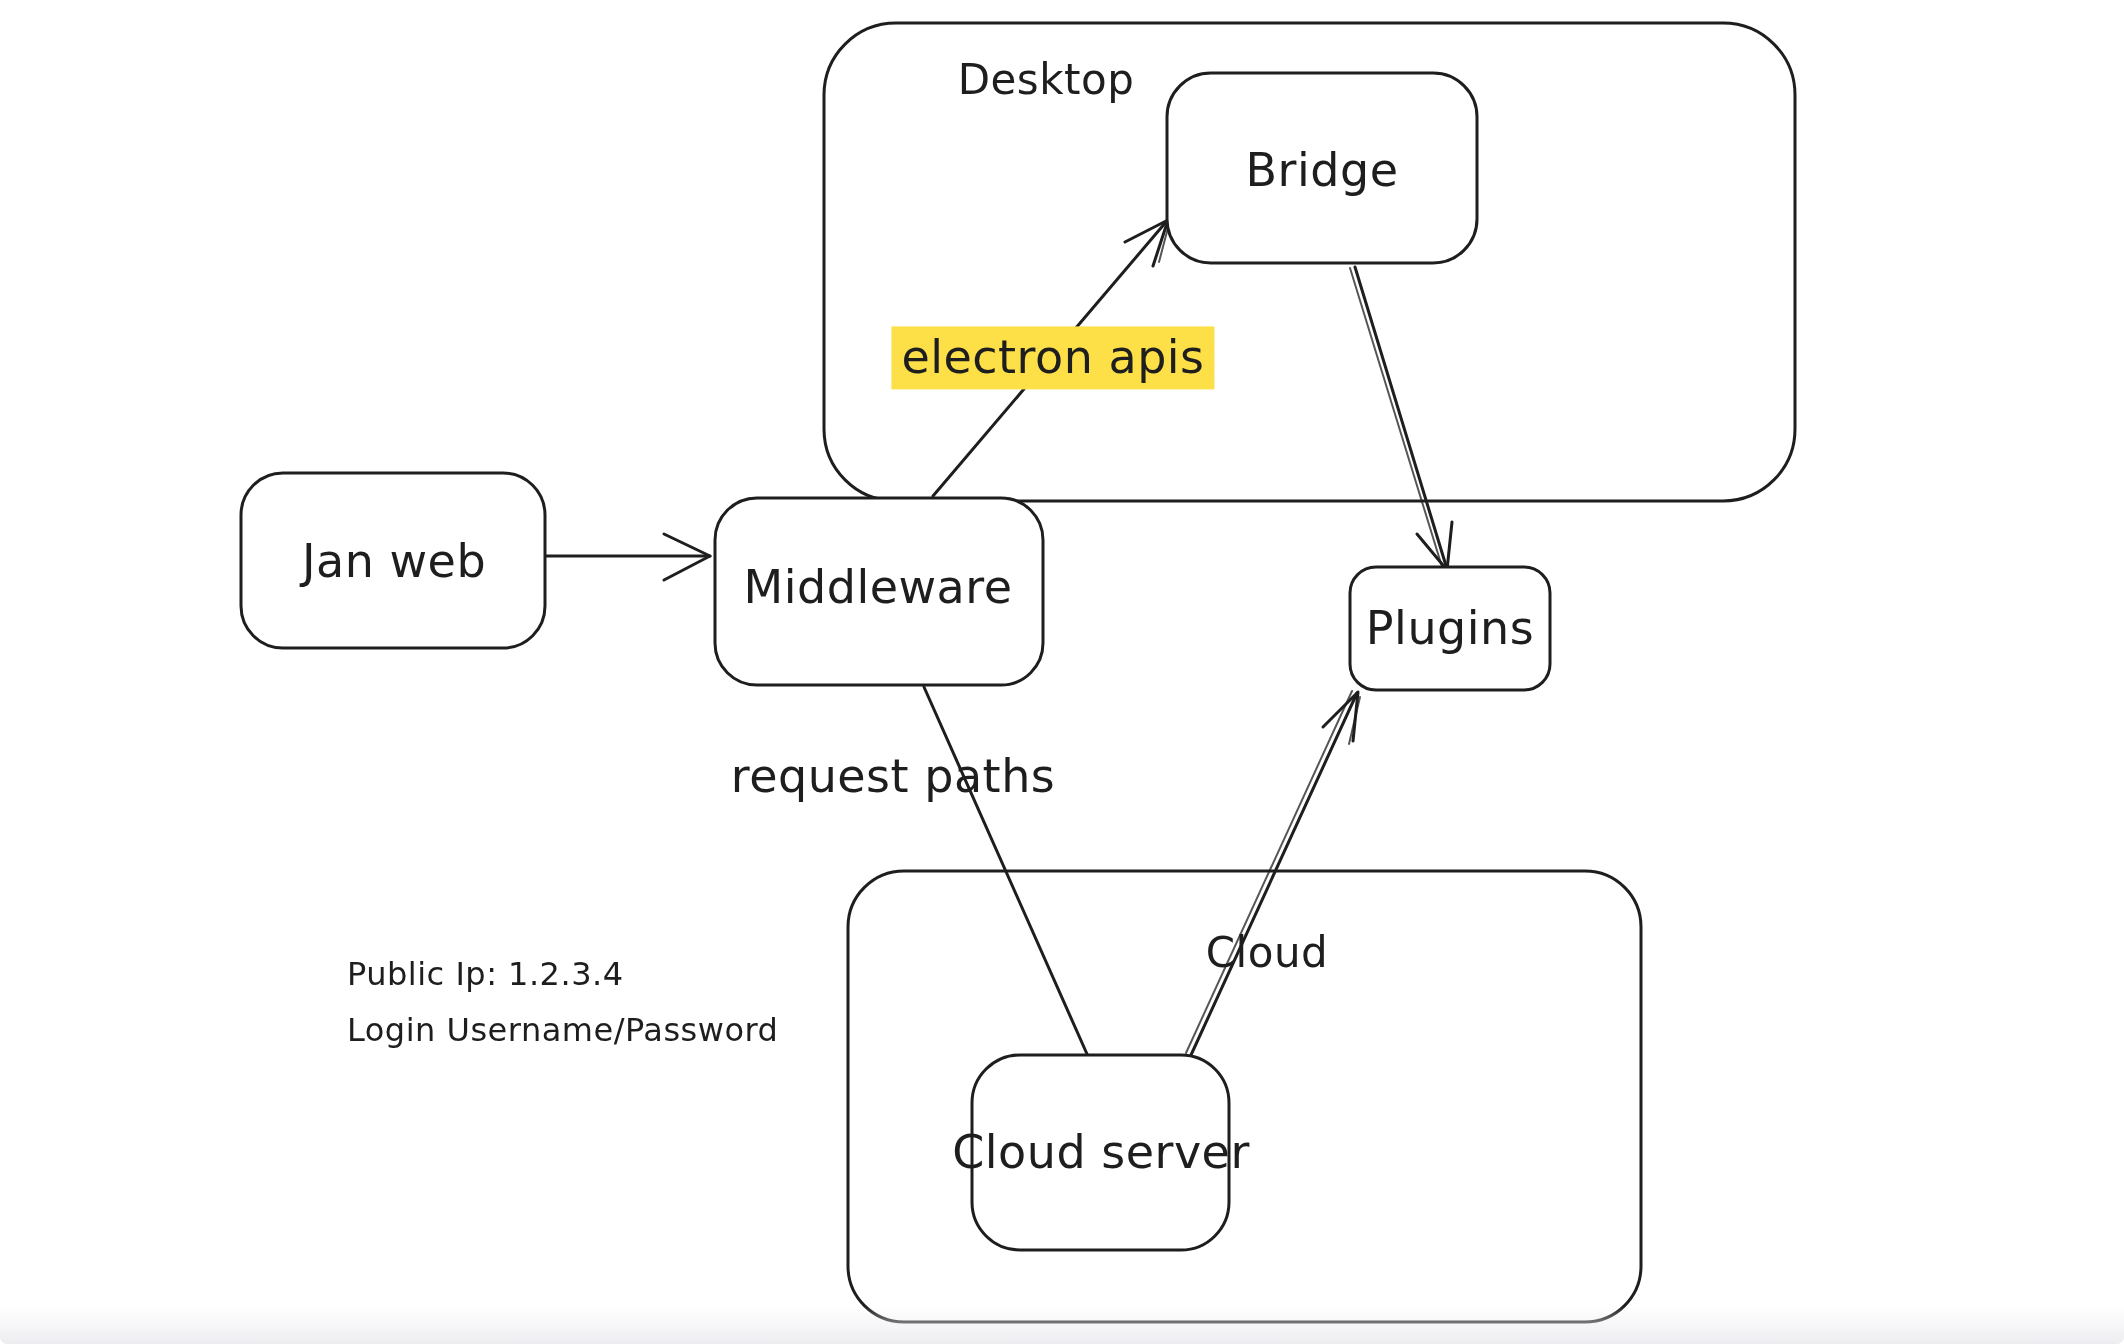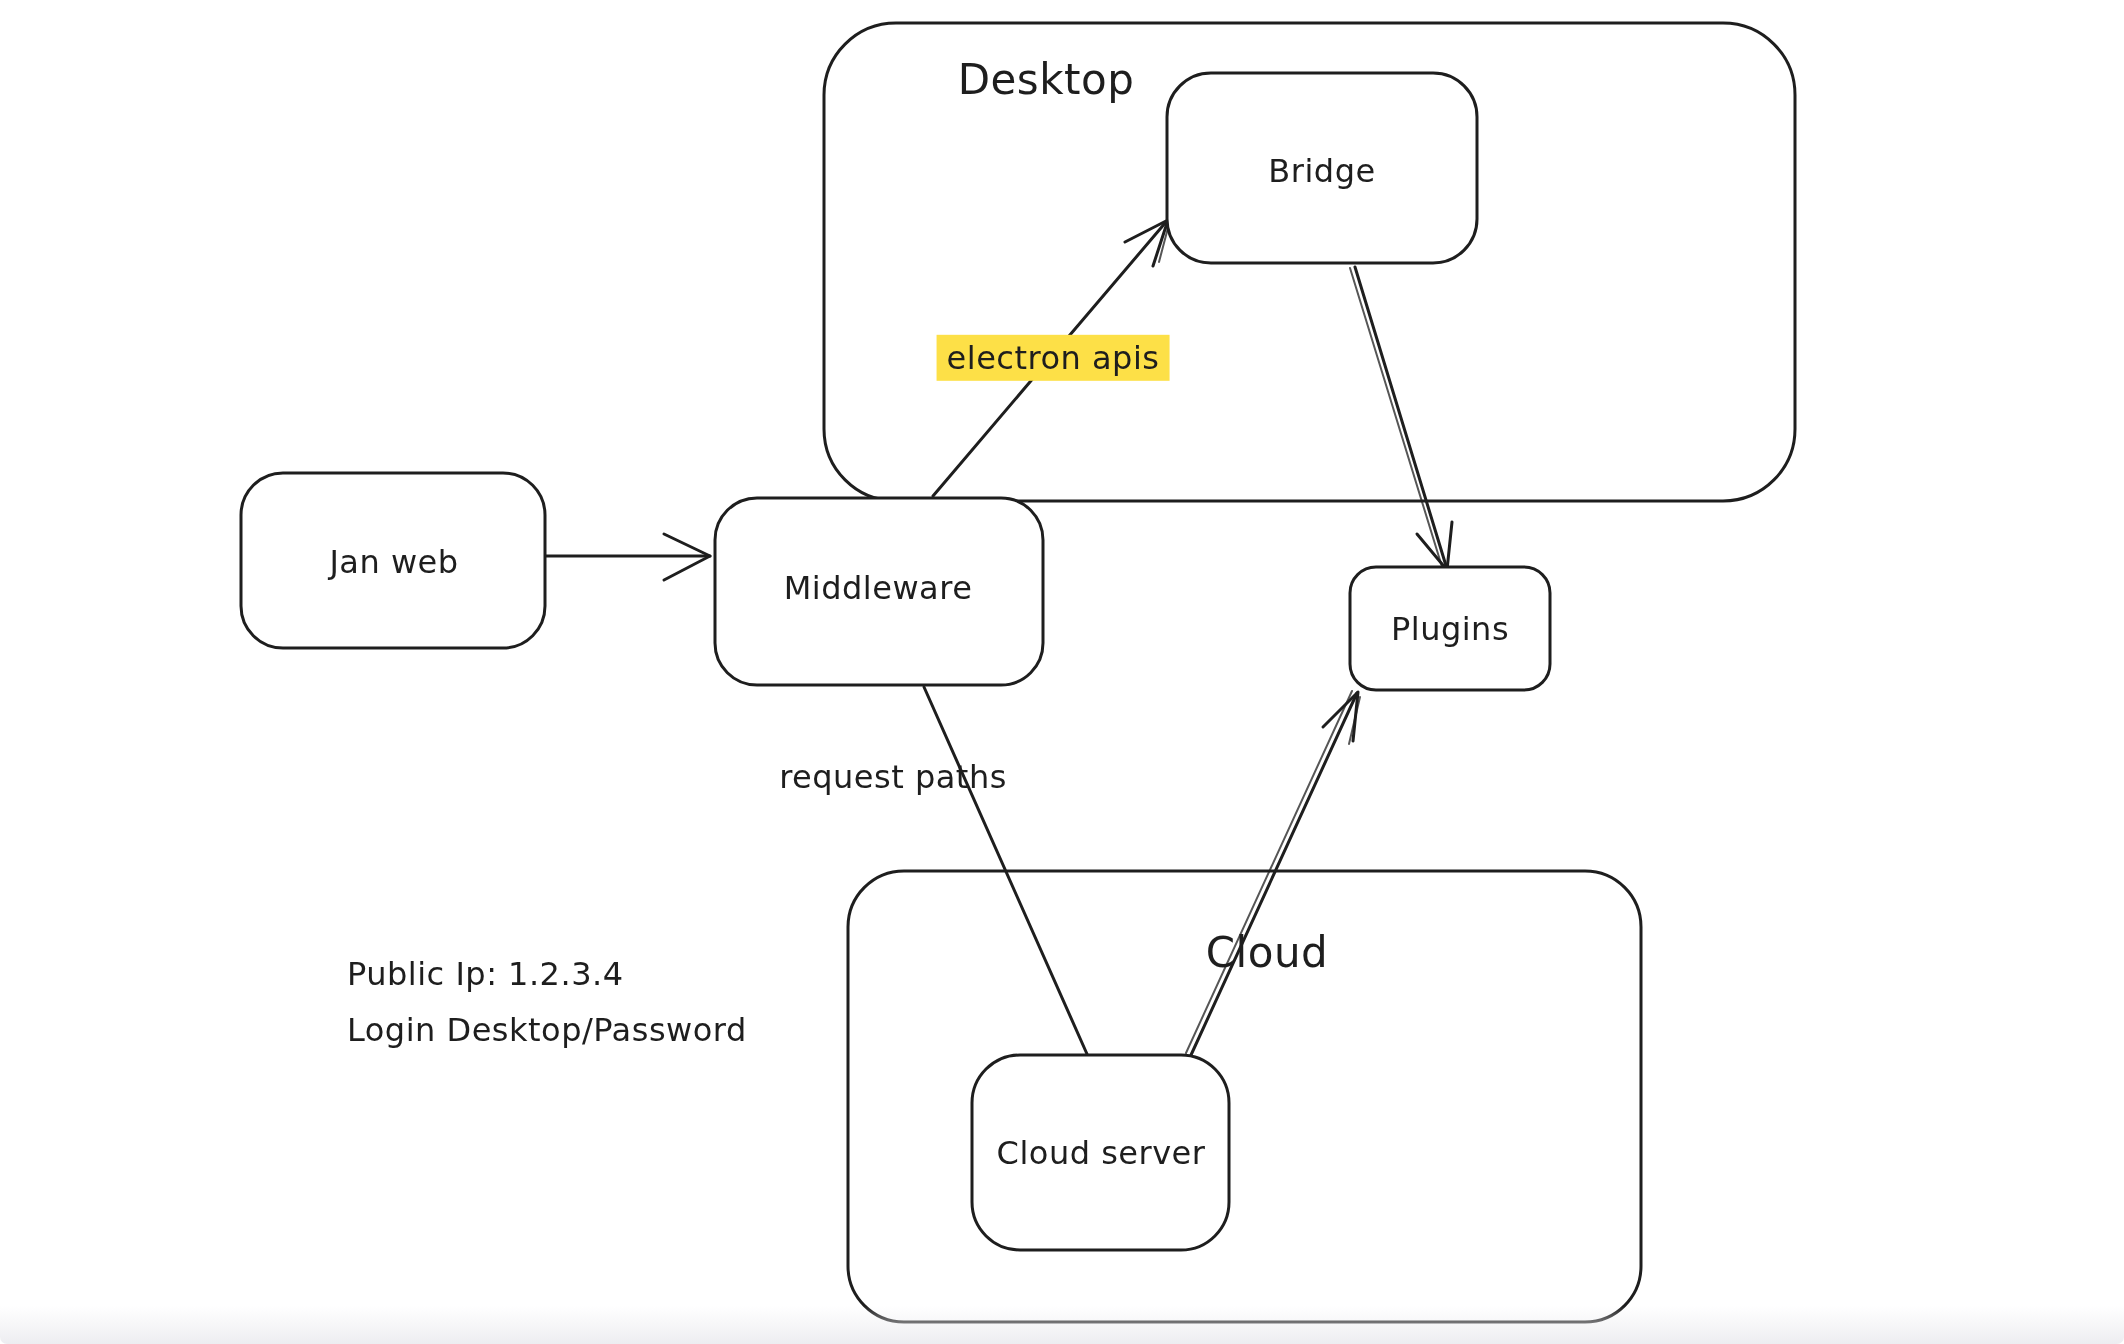--- a/index.html
+++ b/index.html
@@ -33,21 +33,21 @@
     stroke-width: 3;
   }
   .containerbox {
     fill: none;
     stroke: #1e1e1e;
     stroke-width: 3;
   }
   .label {
     position: absolute;
     transform: translate(-50%, -50%);
-    font-size: 32px;
+    font-size: 46px;
     line-height: 1.2;
     color: #1e1e1e;
     white-space: nowrap;
     letter-spacing: 0.5px;
   }
   .label.container-title { font-size: 42px; }
   .label.bg-white { background: #fde047; padding: 4px 10px; }
   .notes {
     position: absolute;
     left: 347px;
@@ -107,17 +107,17 @@
   <div class="label" style="left:878px; top:588px;text-align:center;">Middleware</div>
   <div class="label" style="left:1322px; top:171px;">Bridge</div>
   <div class="label" style="left:1450px; top:629px;">Plugins</div>
   <div class="label" style="left:1101px; top:1153px;">Cloud server</div>
 
   <div class="label bg-white" style="left:1053px; top:358px;">electron apis</div>
   <div class="label" style="left:893px; top:777px;">request paths</div>
 
   <div class="notes">
     <div>Public Ip: 1.2.3.4</div>
-    <div>Login Desktop/Password</div>
+    <div>Login Username/Password</div>
   </div>
 
   <div class="bottom-fade"></div>
 </div>
 
 </body></html>

